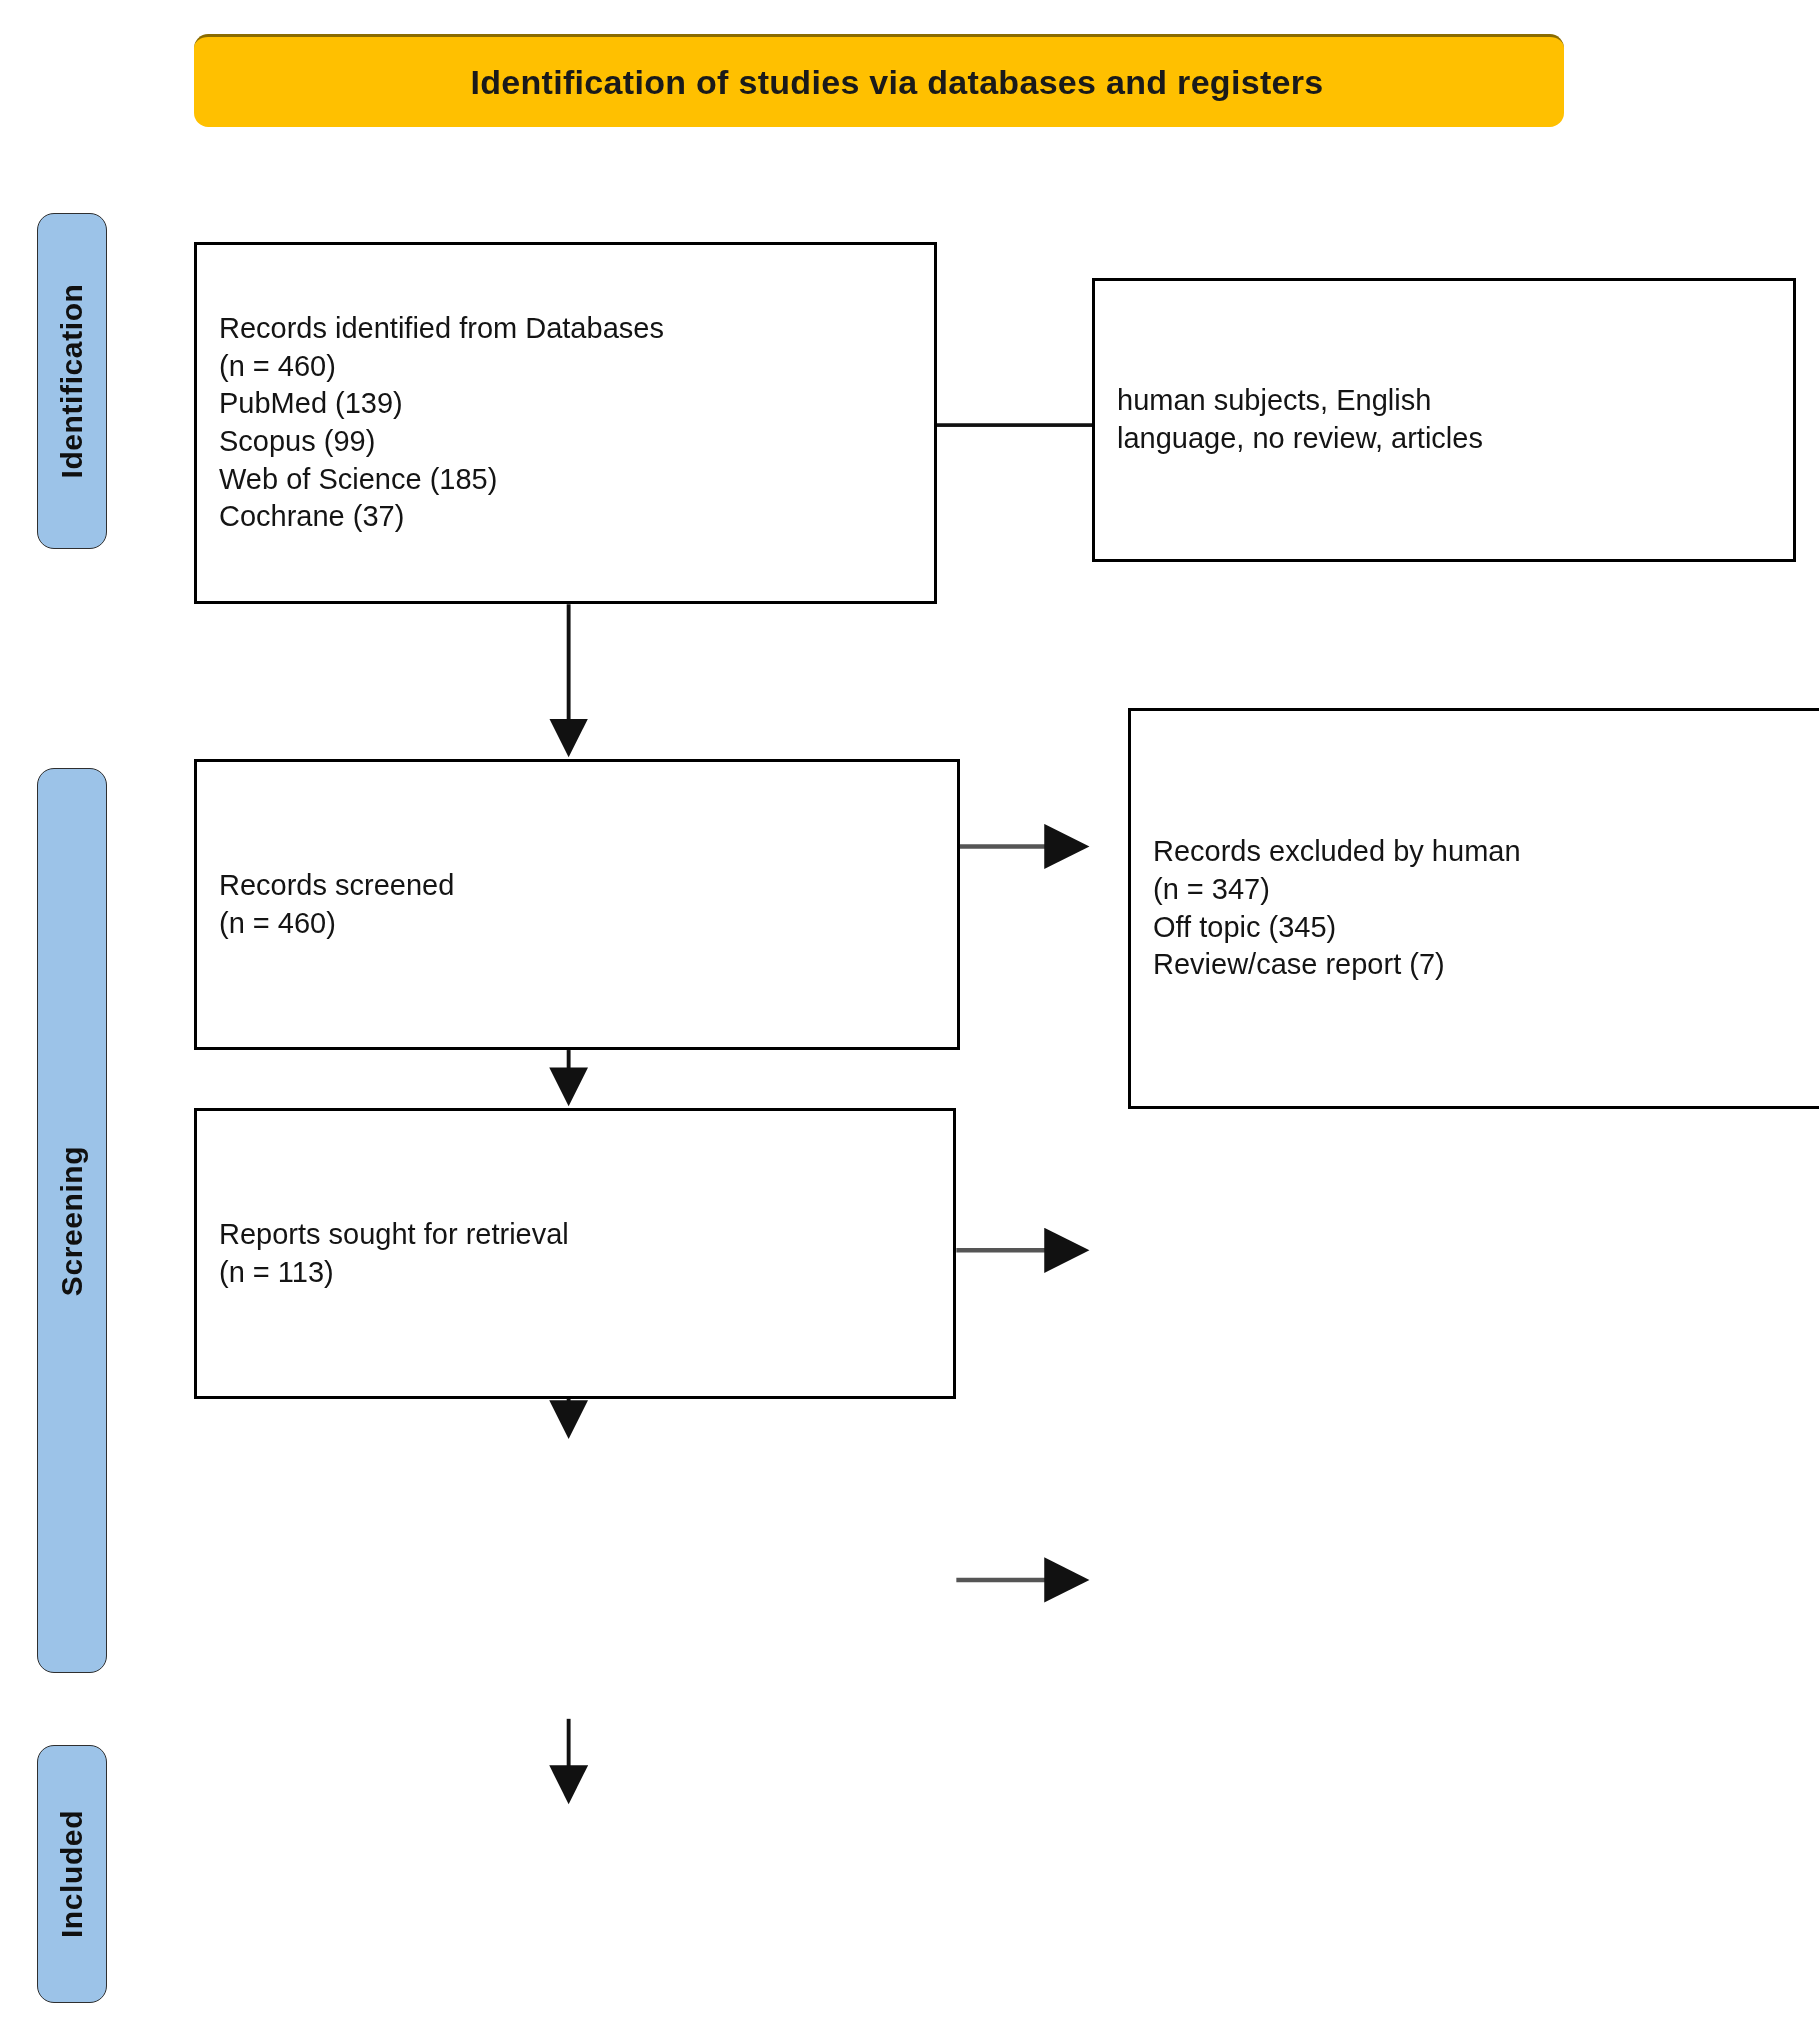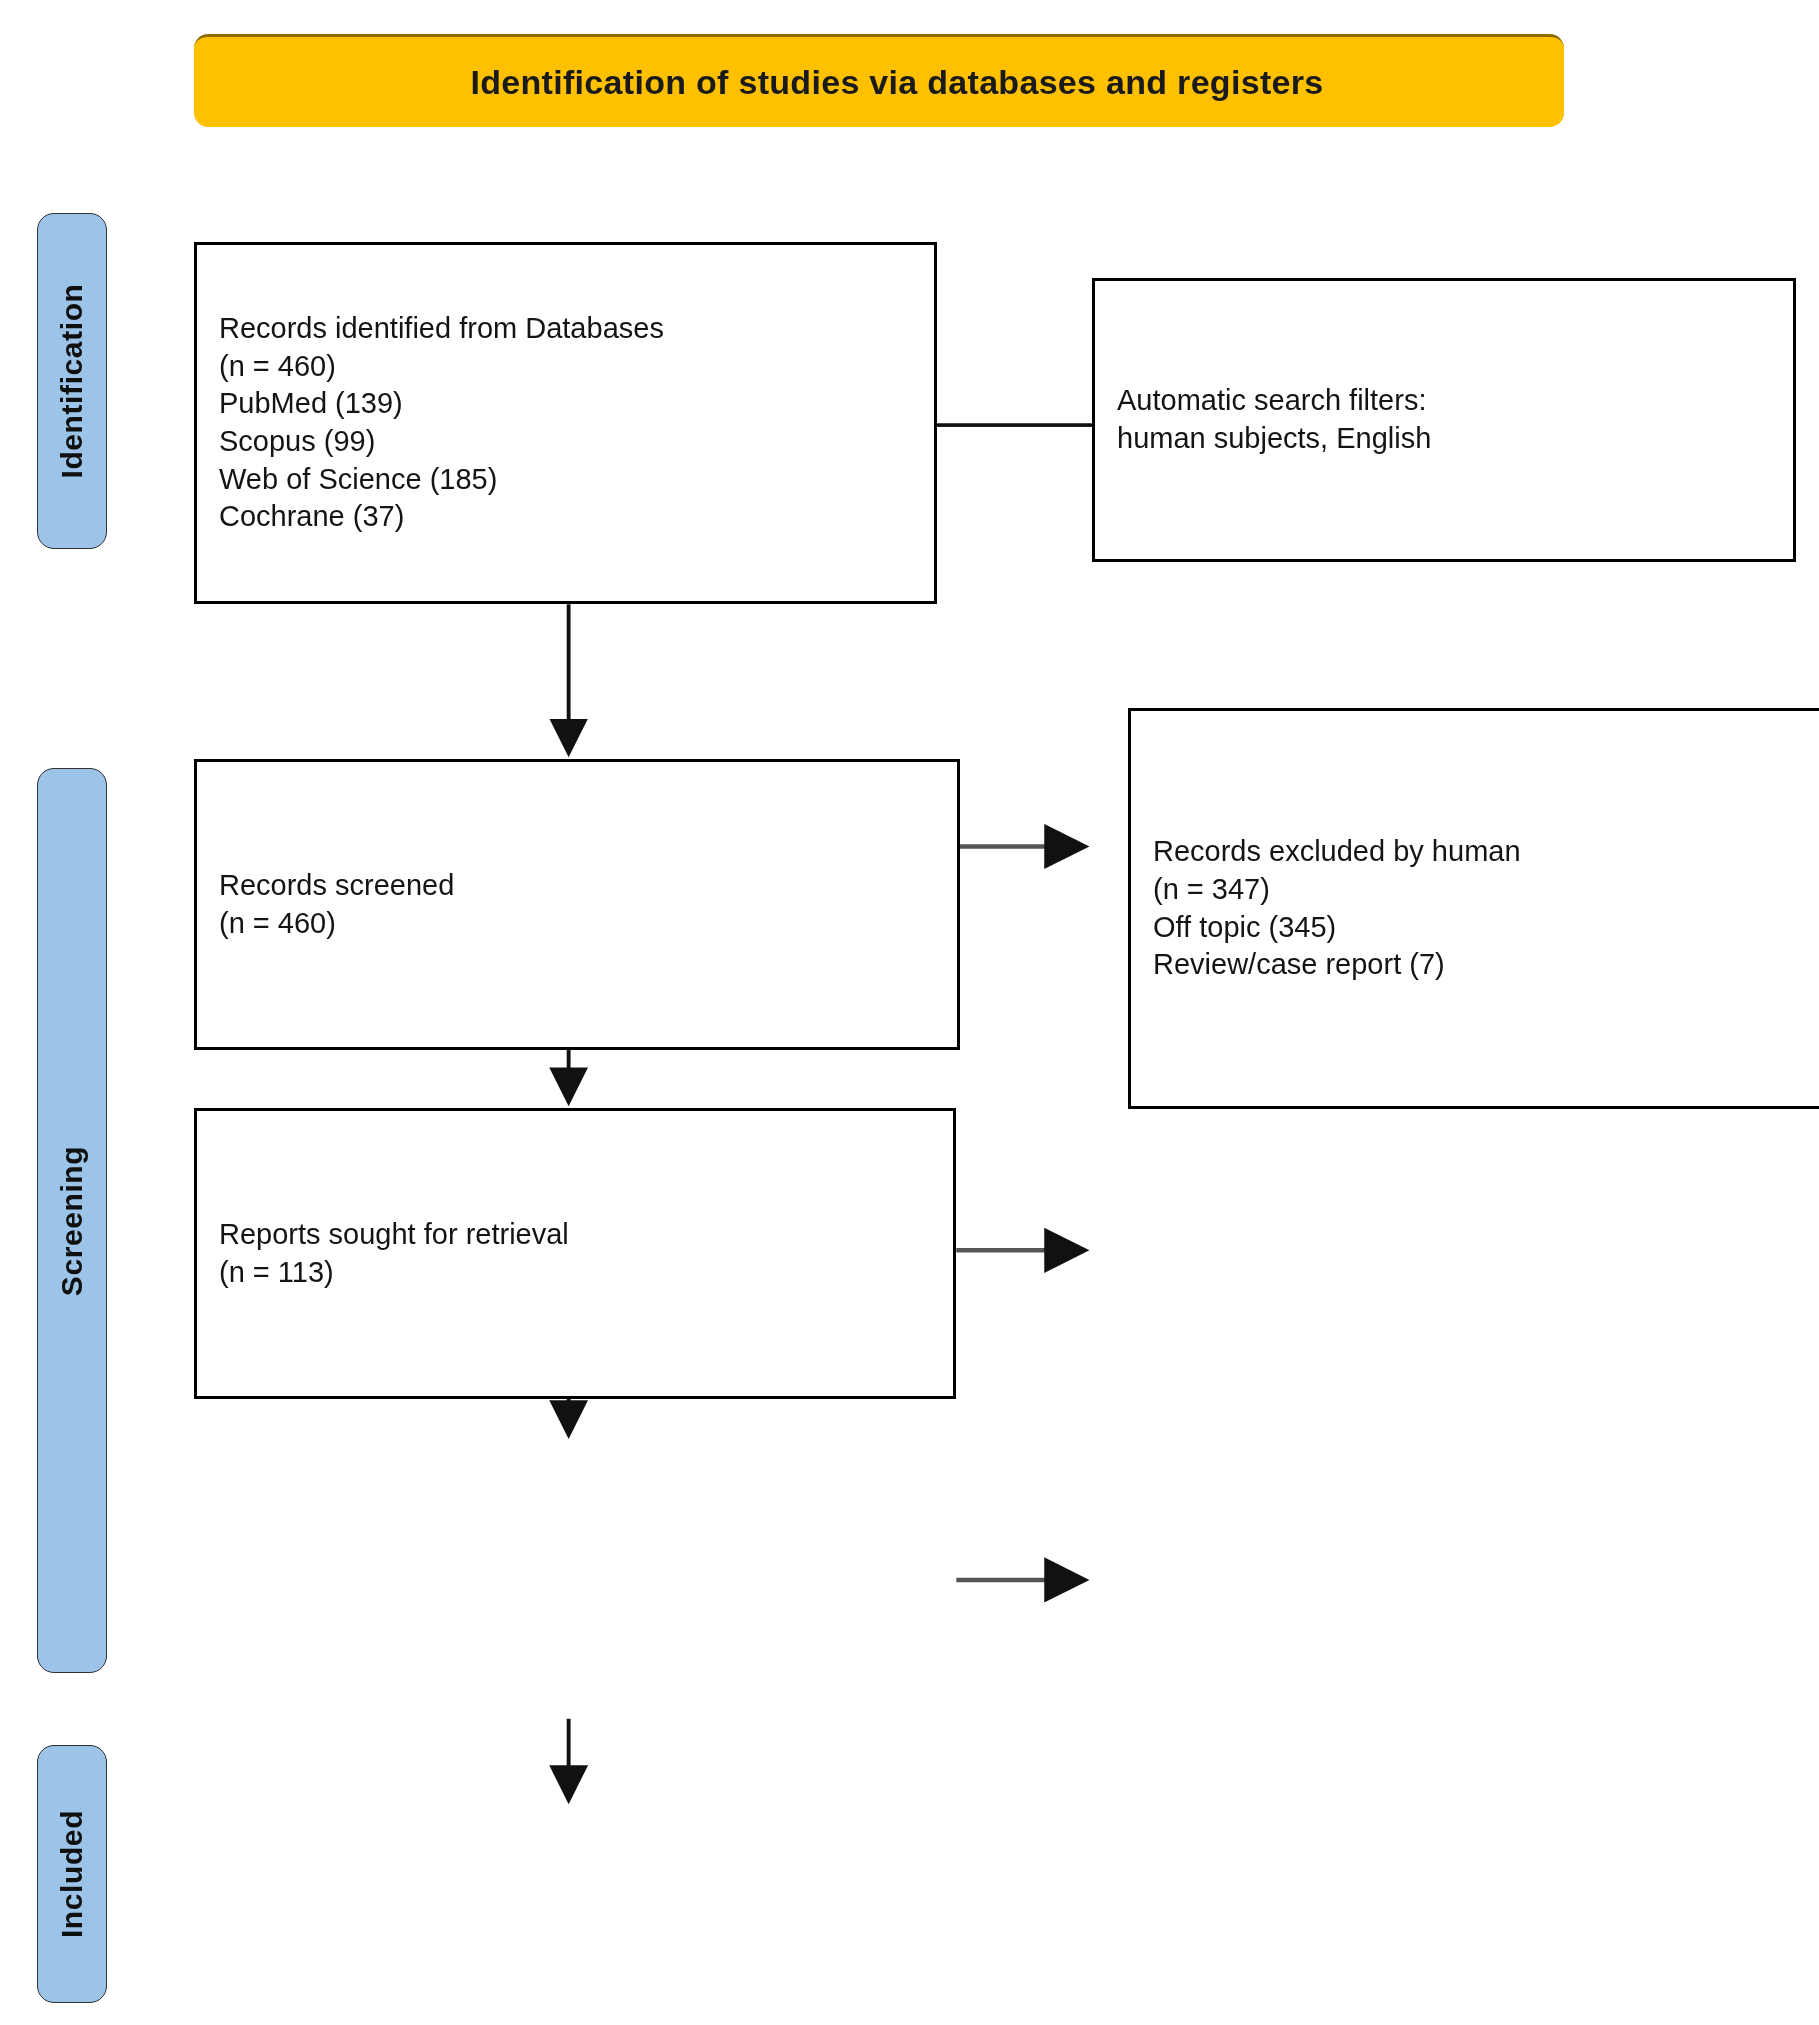--- a/index.html
+++ b/index.html
@@ -138,22 +138,22 @@
   <div class="flow-box" id="box-identified">
     <div class="line">Records identified from Databases</div>
     <div class="line">(n = 460)</div>
     <div class="line">PubMed (139)</div>
     <div class="line">Scopus (99)</div>
     <div class="line">Web of Science (185)</div>
     <div class="line">Cochrane (37)</div>
   </div>
 
   <div class="flow-box" id="box-filters">
-    <div class="line">Automatic search filters:</div>
     <div class="line">human subjects, English</div>
+    <div class="line">language, no review, articles</div>
   </div>
 
   <div class="flow-box" id="box-screened">
     <div class="line">Records screened</div>
     <div class="line">(n = 460)</div>
   </div>
 
   <div class="flow-box" id="box-excluded-human">
     <div class="line">Records excluded by human</div>
     <div class="line">(n = 347)</div>

